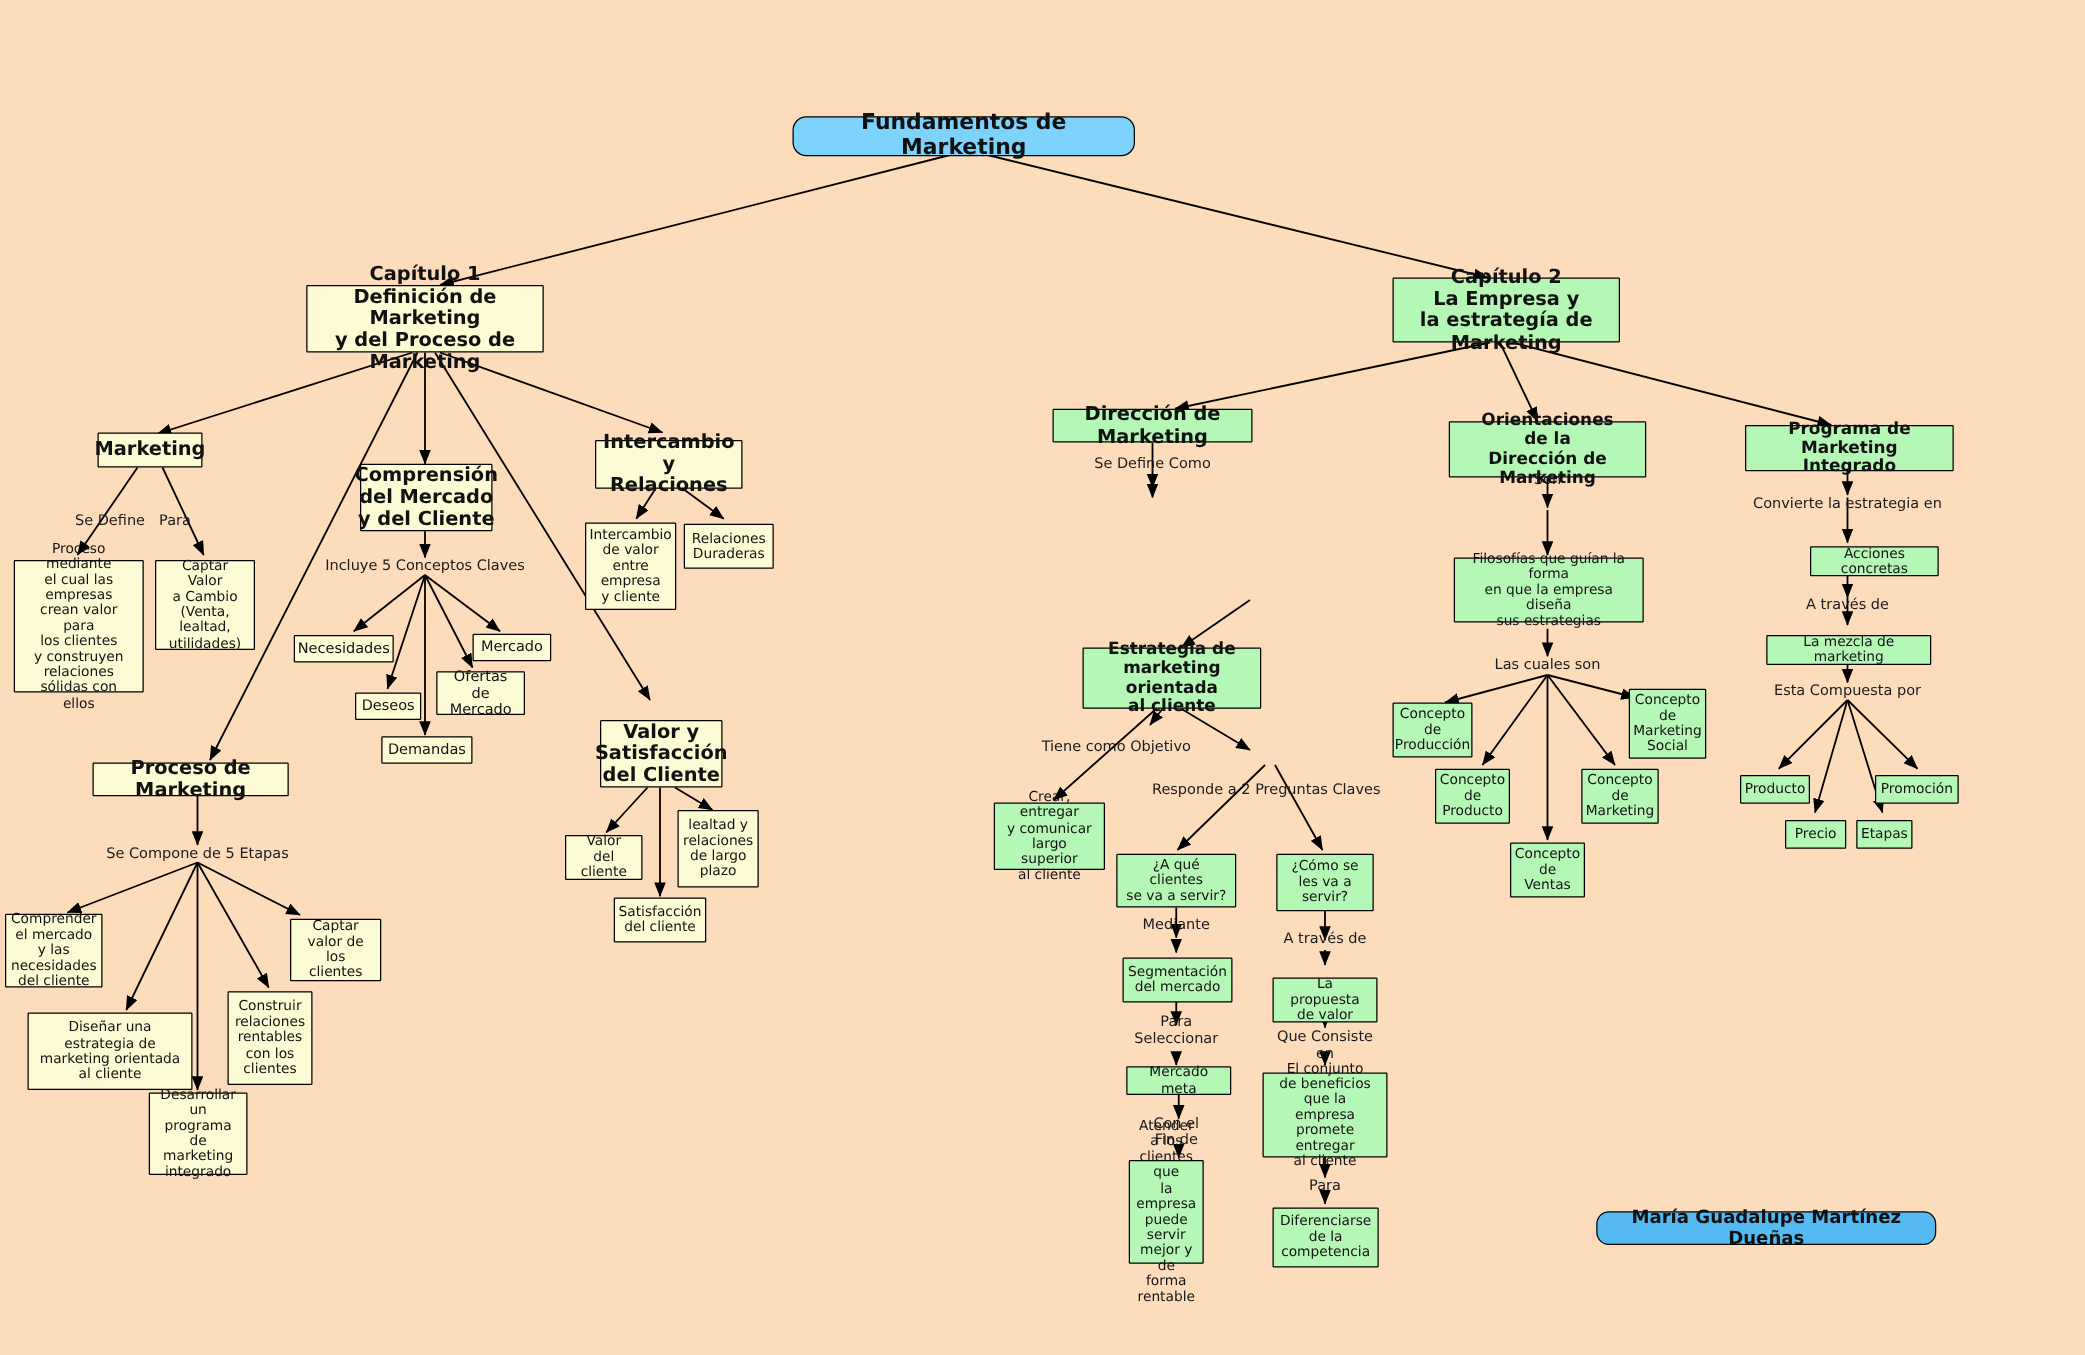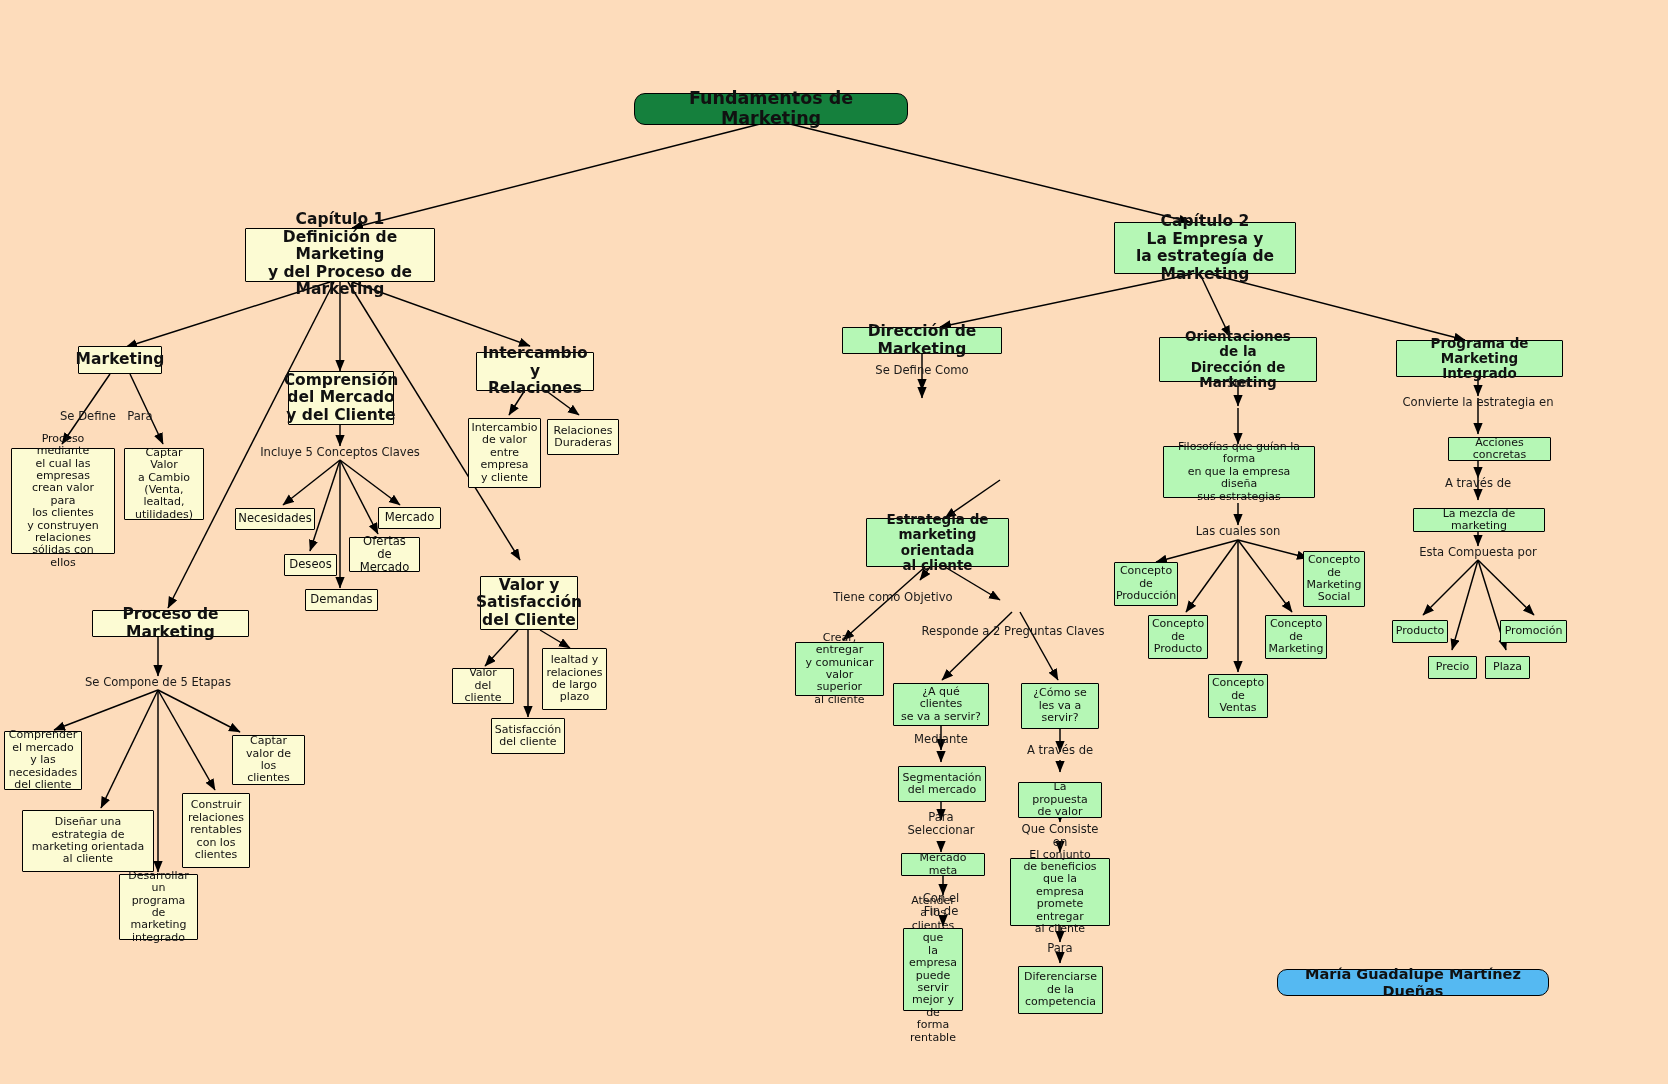--- a/index.html
+++ b/index.html
@@ -40,21 +40,21 @@
   
   .n-title {
     background: #22CFF5;
     font-weight: bold;
     font-size: 23px;
     border-width: 2px;
     border-radius: 11px;
     letter-spacing: .2px;
   }
   .n-root {
-    background: #15803d;
+    background: #7dd3fc;
     font-weight: bold;
     font-size: 17.5px;
     border-radius: 11px;
   }
   .n-yellow { background: #FCFBD3; }
   .n-green  { background: #B5F7B5; }
   .n-author {
     background: #55B9F2;
     font-weight: bold;
     font-size: 14.5px;
@@ -191,21 +191,21 @@
 y construyen
 relaciones
 sólidas con ellos</div>
 
   <div class="node n-yellow f11" style="left:124px; top:448px; width:80px; height:72px;">Captar Valor
 a Cambio
 (Venta,
 lealtad,
 utilidades)</div>
 
-  <div class="node n-yellow bold f16" style="left:92px; top:610px; width:157px; height:27px;">Proceso de Marketing</div>
+  <div class="node n-yellow bold f16" style="left:74px; top:610px; width:157px; height:27px;">Proceso de Marketing</div>
 
   <div class="edge-label" style="left:158px; top:676px;">Se Compone de 5 Etapas</div>
 
   <div class="node n-yellow f11" style="left:4px; top:731px; width:78px; height:59px;">Comprender
 el mercado
 y las necesidades
 del cliente</div>
   <div class="node n-yellow f11" style="left:22px; top:810px; width:132px; height:62px;">Diseñar una
 estrategia de
 marketing orientada
@@ -264,21 +264,21 @@
 
   <div class="node n-green bold f16" style="left:842px; top:327px; width:160px; height:27px;">Dirección de Marketing</div>
   <div class="edge-label" style="left:922px; top:364px;">Se Define Como</div>
 
   <div class="node n-green bold f14" style="left:866px; top:518px; width:143px; height:49px;">Estrategia de
 marketing orientada
 al cliente</div>
   <div class="edge-label" style="left:893px; top:591px;">Tiene como Objetivo</div>
   <div class="node n-green f11" style="left:795px; top:642px; width:89px; height:54px;">Crear, entregar
 y comunicar
-valor superior
+largo superior
 al cliente</div>
 
   <div class="edge-label" style="left:1013px; top:625px;">Responde a 2 Preguntas Claves</div>
 
   <div class="node n-green f11" style="left:893px; top:683px; width:96px; height:43px;">¿A qué clientes
 se va a servir?</div>
   <div class="edge-label" style="left:941px; top:733px;">Mediante</div>
   <div class="node n-green f11" style="left:898px; top:766px; width:88px; height:36px;">Segmentación
 del mercado</div>
   <div class="edge-label" style="left:941px; top:811px;">Para
@@ -340,18 +340,18 @@
   <div class="node n-green bold f14" style="left:1396px; top:340px; width:167px; height:37px;">Programa de Marketing
 Integrado</div>
   <div class="edge-label" style="left:1478px; top:396px;">Convierte la estrategia en</div>
   <div class="node n-green f11" style="left:1428px; top:437px; width:103px; height:24px;margin-left:20px;">Acciones concretas</div>
   <div class="edge-label" style="left:1478px; top:477px;">A través de</div>
   <div class="node n-green f11" style="left:1413px; top:508px; width:132px; height:24px;">La mezcla de marketing</div>
   <div class="edge-label" style="left:1478px; top:546px;">Esta Compuesta por</div>
 
   <div class="node n-green f11" style="left:1392px; top:620px; width:56px; height:23px;">Producto</div>
   <div class="node n-green f11" style="left:1428px; top:656px; width:49px; height:23px;">Precio</div>
-  <div class="node n-green f11" style="left:1485px; top:656px; width:45px; height:23px;">Plaza</div>
+  <div class="node n-green f11" style="left:1485px; top:656px; width:45px; height:23px;">Etapas</div>
   <div class="node n-green f11" style="left:1500px; top:620px; width:67px; height:23px;">Promoción</div>
 
   <div class="node n-author" style="left:1277px; top:969px; width:272px; height:27px;">María Guadalupe Martínez Dueñas</div>
 
 </div>
 
 </body></html>

